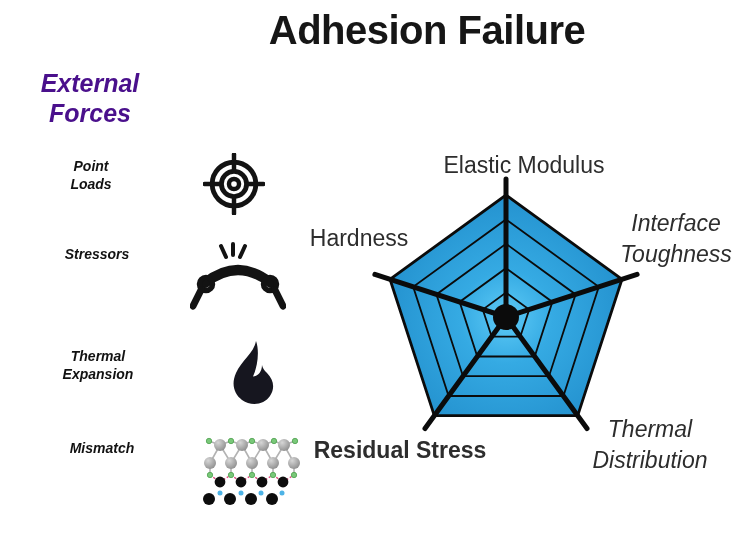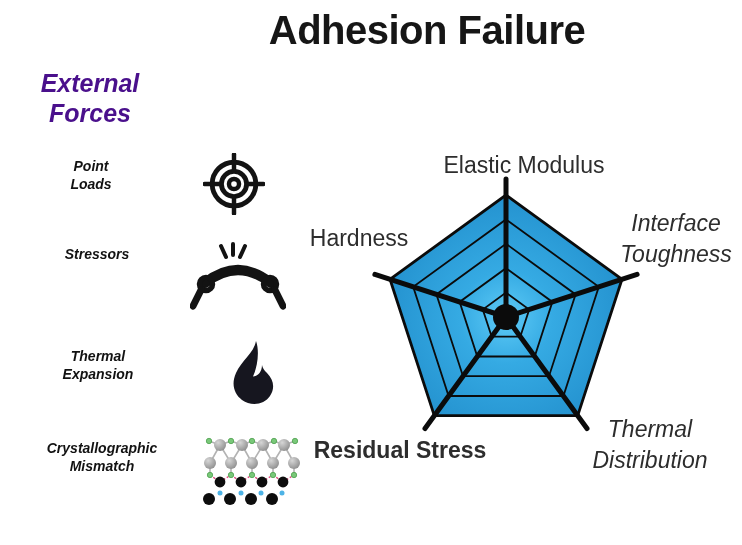--- a/index.html
+++ b/index.html
@@ -92,21 +92,20 @@
     C35,14 22,22 17,34
     C12,45 15,55 23,61
     C32,67.5 45,66 51,57
     C56,49.5 55,41 48,34
     C45,31 43.5,29 43,26
     C43,33 38.5,37.5 34,37.5
     C38,29 41,13 37,2 Z"></path>
 </svg>
 
 <div class="abs item-label lbl-crystal">
-  <span class="line">Crystallographic</span>
   <span class="line">Mismatch</span>
 </div>
 <svg class="abs icon-lattice" width="106" height="84" viewBox="0 0 106 84">
   <defs>
     <radialGradient id="gGray" cx="35%" cy="30%" r="75%">
       <stop offset="0%" stop-color="#d6d6d6"></stop>
         <stop offset="100%" stop-color="#8f8f8f"></stop>
     </radialGradient>
   </defs>
 

